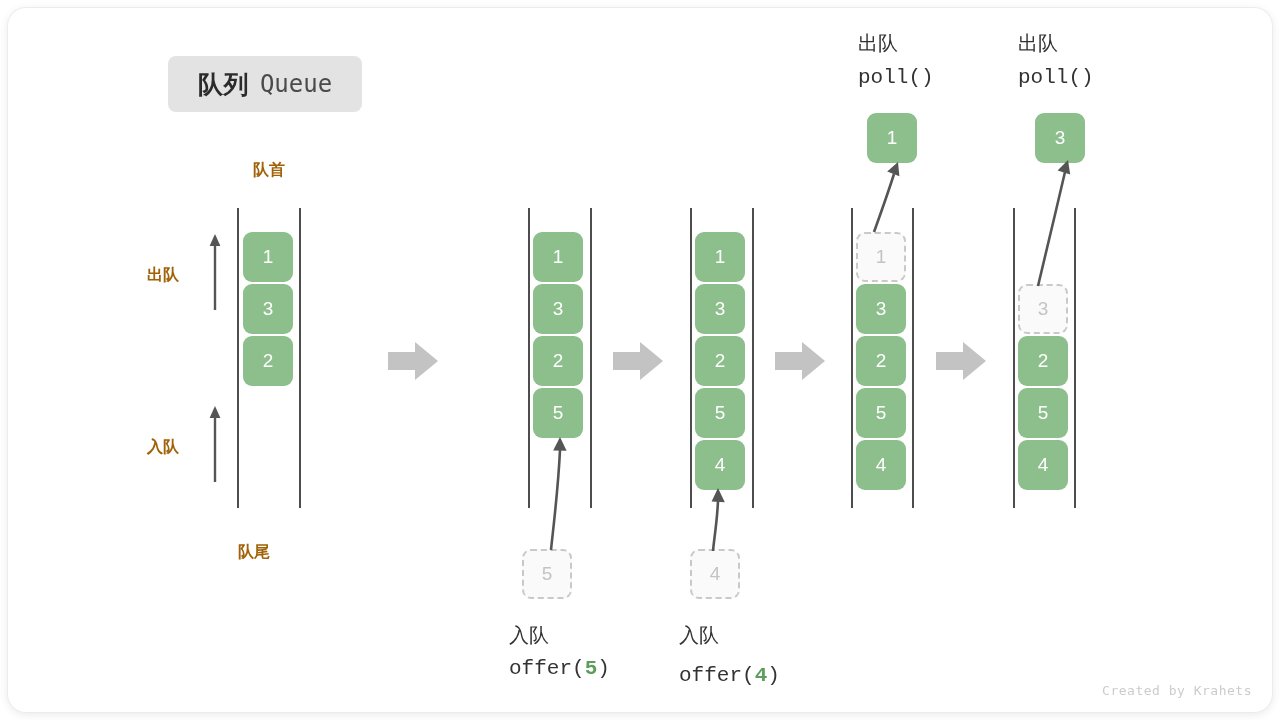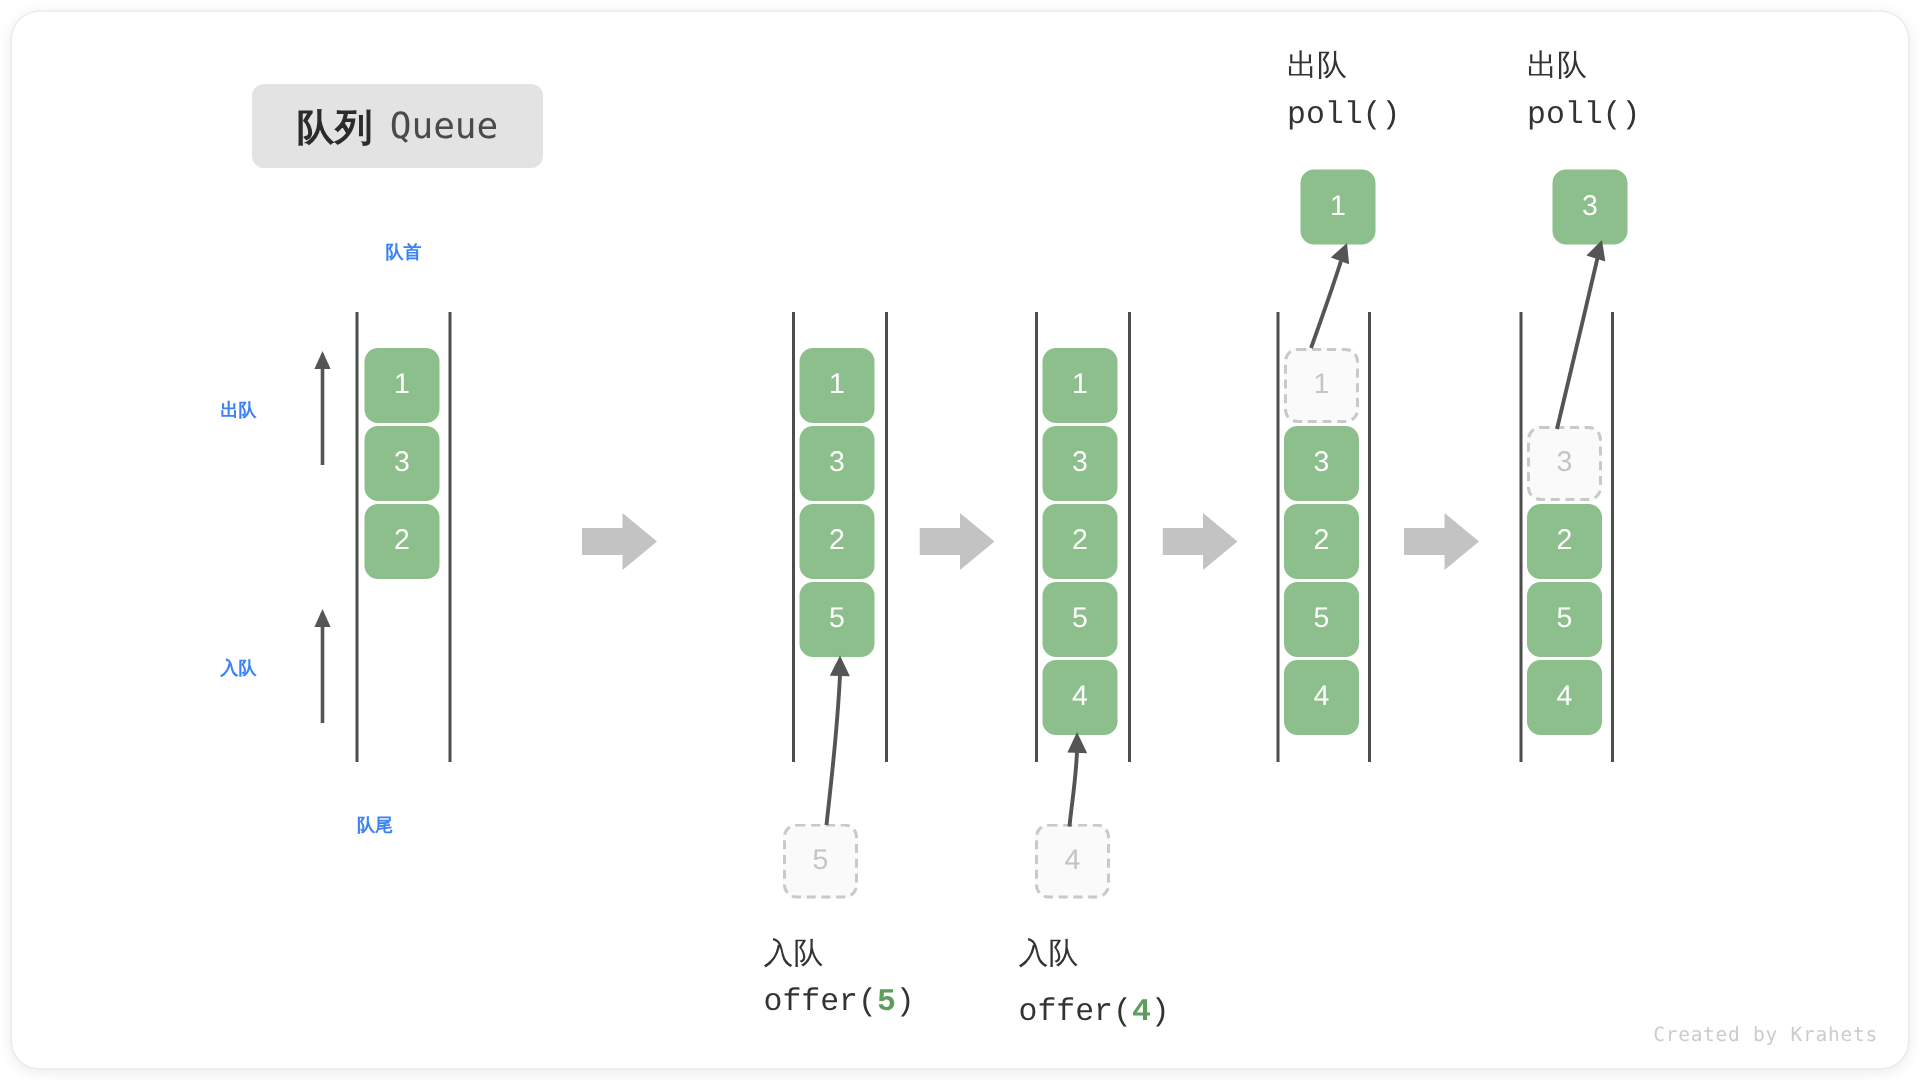--- a/index.html
+++ b/index.html
@@ -61,23 +61,23 @@
     color: #4a4a4a;
   }
 
   
   .lbl {
     position: absolute;
     color: #333333;
     white-space: pre;
   }
   .lbl-bold-cn {
-    font-size: 12px;
+    font-size: 16px;
     font-weight: bold;
-    color: #3b82f6;
+    color: #a16207;
   }
   .lbl-cn {
     font-size: 20px;
     color: #333333;
   }
   .lbl-mono {
     font-family: Liberation Mono, monospace;
     font-size: 21px;
     color: #333333;
   }

